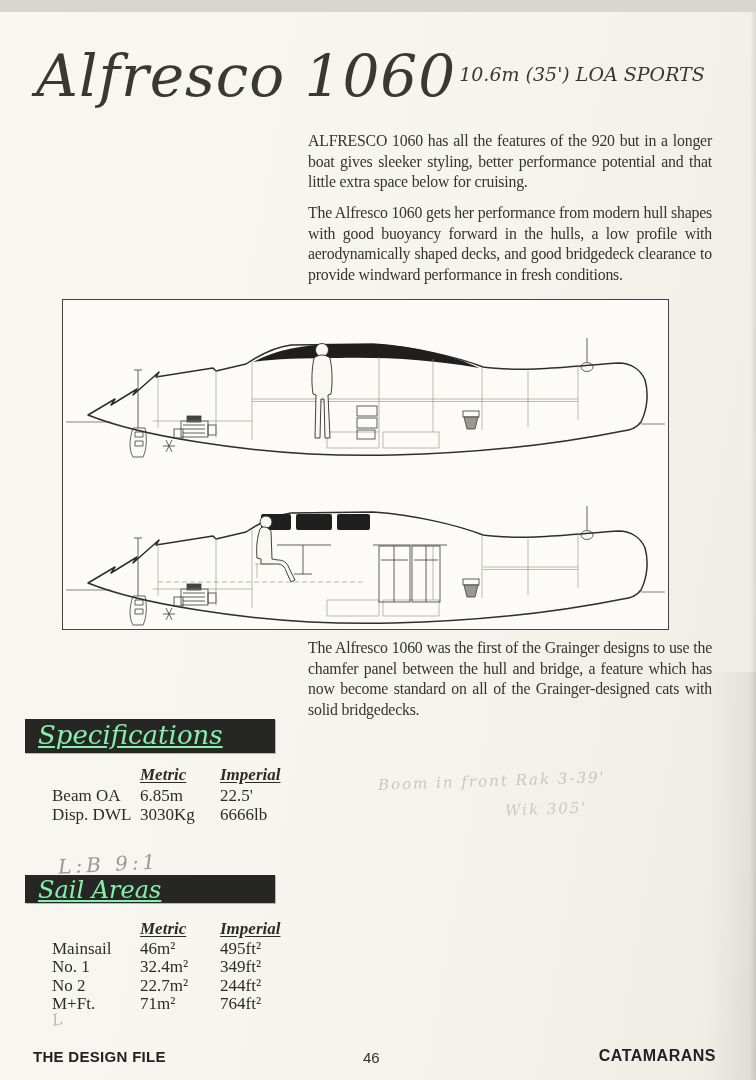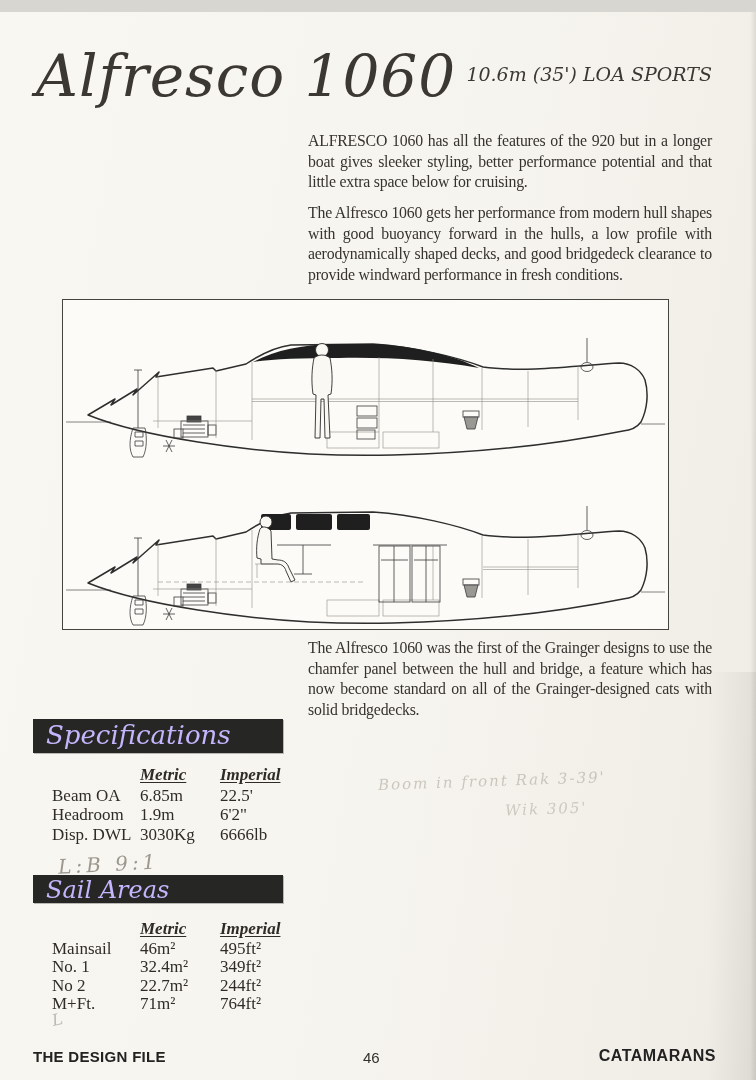--- a/index.html
+++ b/index.html
@@ -8,40 +8,40 @@
     background:linear-gradient(100deg,#f9f7f2 0%,#f6f4ee 55%,#efede5 92%,#e8e6de 100%);
     font-family:"Liberation Serif", serif; color:#35322d; overflow:hidden;padding-left:12px;
   }
   .edge-shade{position:absolute; top:0; right:0; width:18px; height:100%;
     background:linear-gradient(to right, rgba(120,117,110,0) 0%, rgba(120,117,110,.38) 70%, rgba(105,102,96,.5) 100%);}
   .edge-shade2{position:absolute; bottom:0; right:0; width:60px; height:420px;
     background:linear-gradient(to right, rgba(140,137,130,0) 0%, rgba(140,137,130,.18) 100%);}
 
   .title{position:absolute; left:36px; top:30px; font-family:"DejaVu Serif", serif;
     font-style:italic; font-size:58px; color:#3b3833; letter-spacing:1px; white-space:nowrap;}
-  .subtitle{position:absolute; right:56px; top:48px; width:260px; text-align:right;
+  .subtitle{position:absolute; right:56px; top:48px; width:260px; text-align:center;
     font-family:"DejaVu Serif", serif; font-style:italic; font-size:19px; line-height:1.5; color:#3b3833;}
 
   .body-par{position:absolute; left:308px; width:404px; text-align:justify;
     font-size:15.8px; letter-spacing:-0.2px; line-height:1.3; color:#36332e;}
   .par1{top:119px;} .par2{top:191px;} .par3{top:626px;}
 
   .figure-box{position:absolute; left:62px; top:287px; width:605px; height:329px;
     border:1px solid #45443f; background:#fcfbf7;}
   .figure-box svg{display:block;}
   .ol{fill:none;stroke:#2e2e2e;stroke-width:1.5;stroke-linejoin:round;stroke-linecap:round;}
   .mid{fill:none;stroke:#3a3a3a;stroke-width:0.8;}
   .lt{fill:none;stroke:#8f8d88;stroke-width:0.6;}
   .wl{fill:none;stroke:#77756f;stroke-width:0.9;}
   .person{fill:#faf8f3;stroke:#2b2b2b;stroke-width:0.9;}
   .dark{fill:#1f1f1f;stroke:none;}
 
-  .section-bar{position:absolute; left:33px; width:237px; background:#262624; color:#c4b5fd;
+  .section-bar{position:absolute; left:25px; width:237px; background:#262624; color:#86efac;
     font-family:"DejaVu Serif", serif; font-style:italic; overflow:hidden; white-space:nowrap;
-    box-shadow:1px 1px 0 rgba(0,0,0,.25);}
+    box-shadow:1px 1px 0 rgba(0,0,0,.25);text-decoration:underline;}
   .spec-bar{top:707px; height:34px; font-size:26px; line-height:33px; padding-left:13px;}
   .sail-bar{top:863px; height:28px; font-size:24px; line-height:30px; padding-left:13px;}
 
   .data-table{position:absolute; left:52px; font-size:17px; color:#2f2c28;}
   .spec-table{top:753px;}
   .sail-table{top:908px;}
   .trow{display:grid; grid-template-columns:88px 80px 96px;}
   .spec-table .trow{line-height:19.5px;}
   .sail-table .trow{line-height:18.5px;}
   .thead{margin-bottom:1px;}
@@ -156,25 +156,20 @@
       <span></span>
       <span class="colhead">Metric</span>
       <span class="colhead">Imperial</span>
     </div>
     <div class="trow">
       <span>Beam OA</span>
       <span>6.85m</span>
       <span>22.5'</span>
     </div>
     <div class="trow">
-      <span>Headroom</span>
-      <span>1.9m</span>
-      <span>6'2"</span>
-    </div>
-    <div class="trow">
       <span>Disp. DWL</span>
       <span>3030Kg</span>
       <span>6666lb</span>
     </div>
   </div>
 
   <div class="handwriting hw-lb">L:B 9:1</div>
   <div class="handwriting hw-note1">Boom in front   Rak 3-39'</div>
   <div class="handwriting hw-note2">Wik 305'</div>
 

